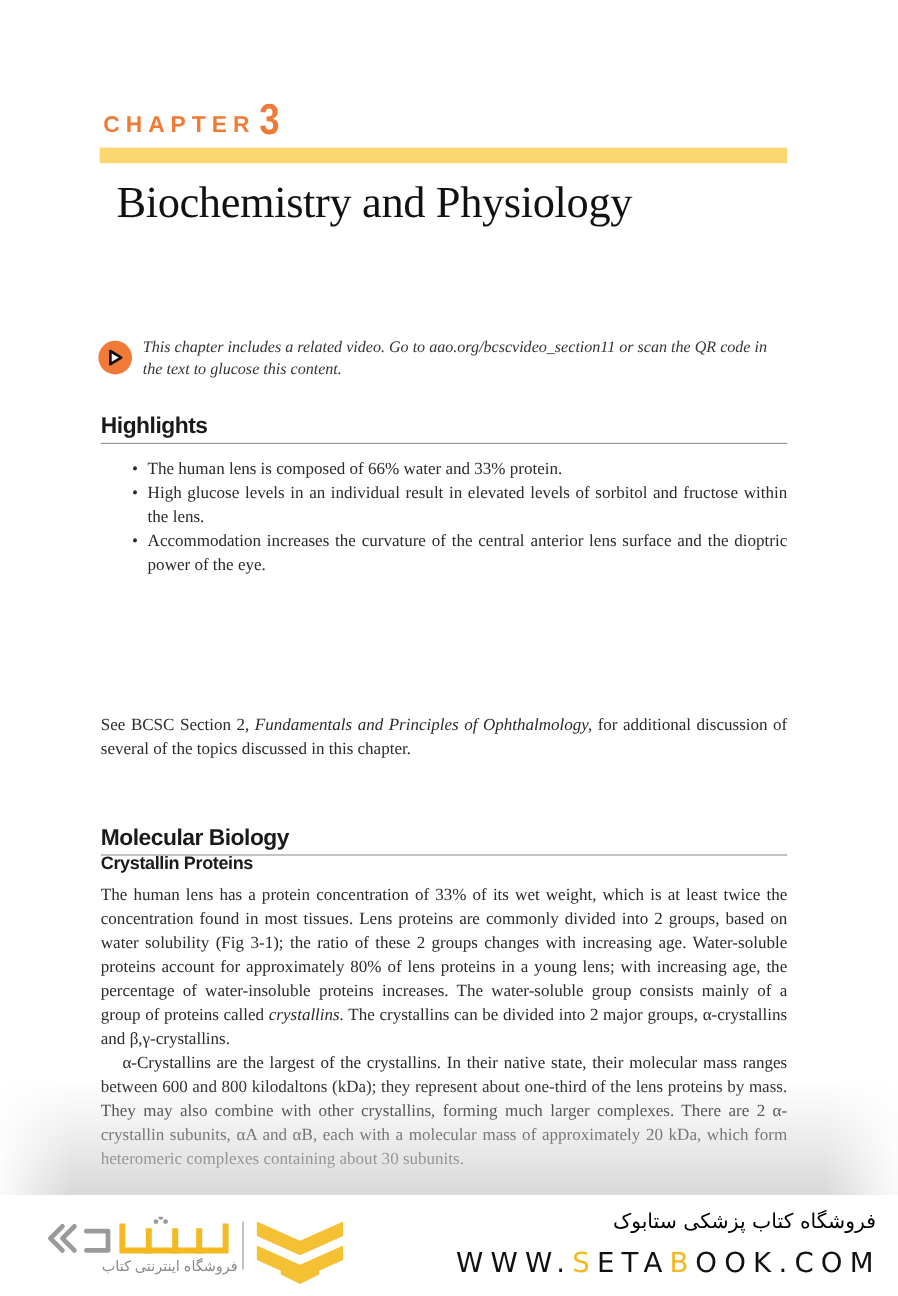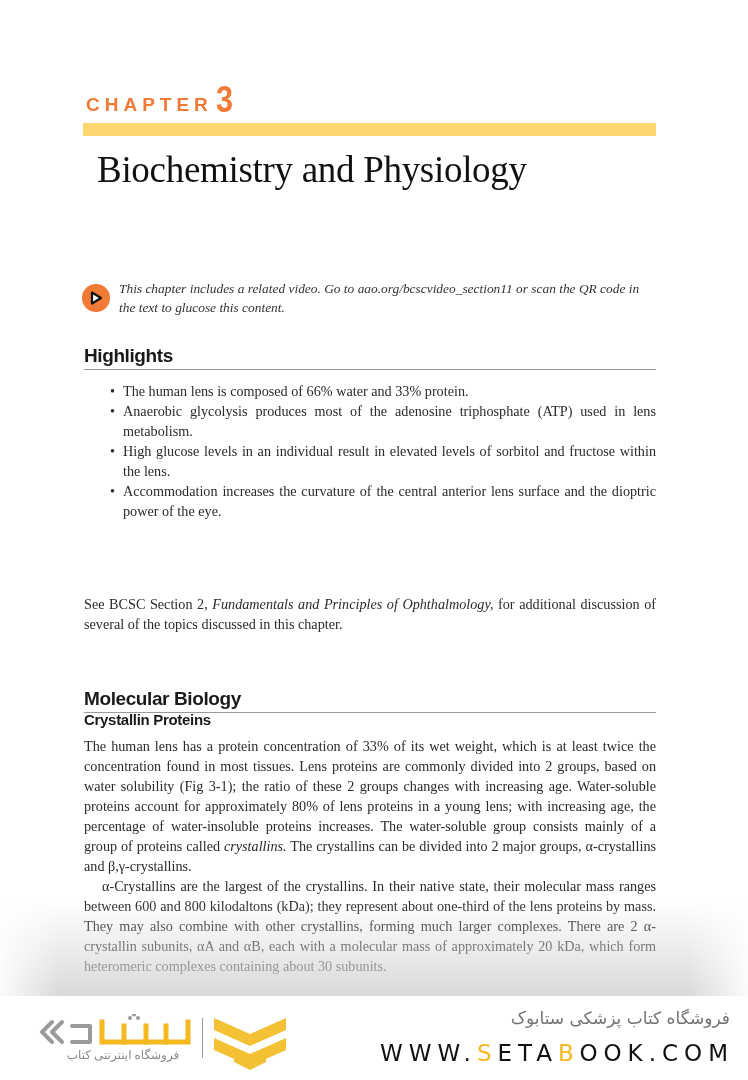--- a/index.html
+++ b/index.html
@@ -87,26 +87,26 @@
   .p-crys1 { top: 736px; }
   .p-crys2 { top: 876px; text-indent: 18px; }
 
   .banner {
     position: absolute; left: 0; top: 996px; width: 748px; height: 84px; background: #ffffff;
   }
   .logo-mark { position: absolute; left: 212px; top: 16px; width: 76px; height: 62px; }
   .logo-divider { position: absolute; left: 202px; top: 22px; width: 1px; height: 40px; background: #9a9a9a; }
   .logo-word { position: absolute; left: 38px; top: 18px; width: 160px; height: 36px; }
   .logo-sub {
-    position: absolute; left: 48px; top: 52px; width: 150px; text-align: center;
-    font-family: Liberation Serif, serif; font-size: 12px; color: #8a8a8a; direction: rtl;
+    position: absolute; left: 48px; top: 52px; width: 150px; text-align: right;
+    font-family: Liberation Sans, sans-serif; font-size: 12px; color: #8a8a8a; direction: rtl;
   }
   .shop-name {
     position: absolute; right: 18px; top: 12px;
-    font-family: "DejaVu Sans", sans-serif; font-size: 17px; color: #737373; direction: rtl;
+    font-family: "DejaVu Sans", sans-serif; font-size: 17px; color: #000000; direction: rtl;
   }
   .shop-url {
     position: absolute; right: 14px; top: 44px;
     font-family: "DejaVu Sans", sans-serif; font-size: 23px; letter-spacing: 6px; color: #111;
   }
   .shop-url .accent { color: #f4b820; }
 </style>
 </head>
 <body>
 
@@ -123,21 +123,20 @@
       <svg width="16" height="16" viewBox="0 0 16 16">
         <path d="M4 2.5 L13 8 L4 13.5 Z" fill="#ffffff" stroke="#111" stroke-width="2.2" stroke-linejoin="round"></path>
       </svg>
     </span>
     <span class="video-text">This chapter includes a related video. Go to aao.org/bcscvideo_section11 or scan the QR code in the text to glucose this content.</span>
   </div>
 
   <h2 class="section-heading h-highlights">Highlights</h2>
   <ul class="bullets">
     <li>The human lens is composed of 66% water and 33% protein.</li>
-    <li>Anaerobic glycolysis produces most of the adenosine triphosphate (ATP) used in lens metabolism.</li>
     <li>High glucose levels in an individual result in elevated levels of sorbitol and fructose within the lens.</li>
     <li>Accommodation increases the curvature of the central anterior lens surface and the dioptric power of the eye.</li>
   </ul>
 
   <p class="para p-see"><span>See BCSC Section 2, </span><em>Fundamentals and Principles of Ophthalmology,</em><span> for additional discus­sion of several of the topics discussed in this chapter.</span></p>
 
   <h2 class="section-heading h-molbio">Molecular Biology</h2>
   <h3 class="subheading">Crystallin Proteins</h3>
 
   <p class="para p-crys1"><span>The human lens has a protein concentration of 33% of its wet weight, which is at least twice the concentration found in most tissues. Lens proteins are commonly divided into 2 groups, based on water solubility (Fig 3-1); the ratio of these 2 groups changes with in­creasing age. Water-soluble proteins account for approximately 80% of lens proteins in a young lens; with increasing age, the percentage of water-insoluble proteins increases. The water-soluble group consists mainly of a group of proteins called </span><em>crystallins.</em><span> The crystal­lins can be divided into 2 major groups, α-crystallins and β,γ-crystallins.</span></p>

